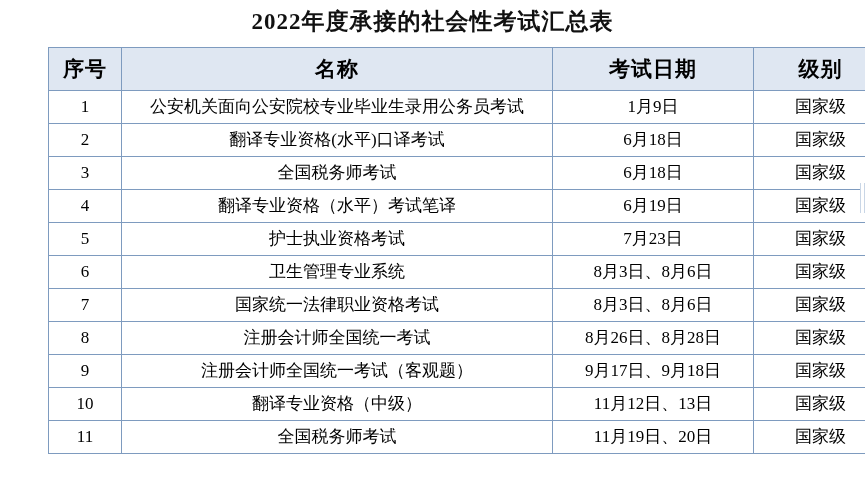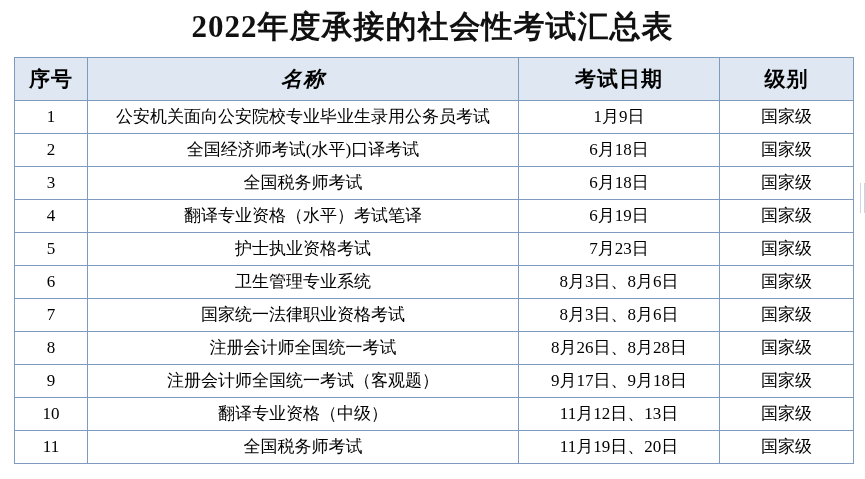--- a/index.html
+++ b/index.html
@@ -16,31 +16,32 @@
   }
   .page {
     position: relative;
     width: 865px;
     height: 479px;
     box-sizing: border-box;
   }
   .doc-title {
     text-align: center;
     font-family: "Liberation Serif", serif;
-    font-size: 31px;
+    font-size: 23px;
     font-weight: bold;
     letter-spacing: 1px;
     color: #111111;
     padding-top: 8px;
     padding-bottom: 10px;
     line-height: 1.25;
   }
   .table-wrap {
     padding: 0 14px;
     box-sizing: border-box;
+    margin-left: 34px;
   }
   table.exam-table {
     border-collapse: collapse;
     width: 837px;
     table-layout: fixed;
     background: #ffffff;
   }
   table.exam-table th,
   table.exam-table td {
     border: 1px solid #7e9bbf;
@@ -62,21 +63,21 @@
     height: 32px;
     line-height: 32px;
     white-space: nowrap;
     overflow: hidden;
   }
   td.col-no { width: 72px; }
   td.col-name { width: 430px; }
   td.col-date { width: 200px; }
   td.col-level { width: 133px; }
   th.col-no { width: 72px; }
-  th.col-name { width: 430px; font-style: italic; }
+  th.col-name { width: 430px; }
   th.col-date { width: 200px; }
   th.col-level { width: 133px; }
   
   .edge-artifact {
     position: absolute;
     right: 0px;
     top: 183px;
     width: 3px;
     height: 30px;
     background: #ffffff;
@@ -103,21 +104,21 @@
       </thead>
       <tbody>
         <tr>
           <td class="col-no">1</td>
           <td class="col-name">公安机关面向公安院校专业毕业生录用公务员考试</td>
           <td class="col-date">1月9日</td>
           <td class="col-level">国家级</td>
         </tr>
         <tr>
           <td class="col-no">2</td>
-          <td class="col-name">全国经济师考试(水平)口译考试</td>
+          <td class="col-name">翻译专业资格(水平)口译考试</td>
           <td class="col-date">6月18日</td>
           <td class="col-level">国家级</td>
         </tr>
         <tr>
           <td class="col-no">3</td>
           <td class="col-name">全国税务师考试</td>
           <td class="col-date">6月18日</td>
           <td class="col-level">国家级</td>
         </tr>
         <tr>

